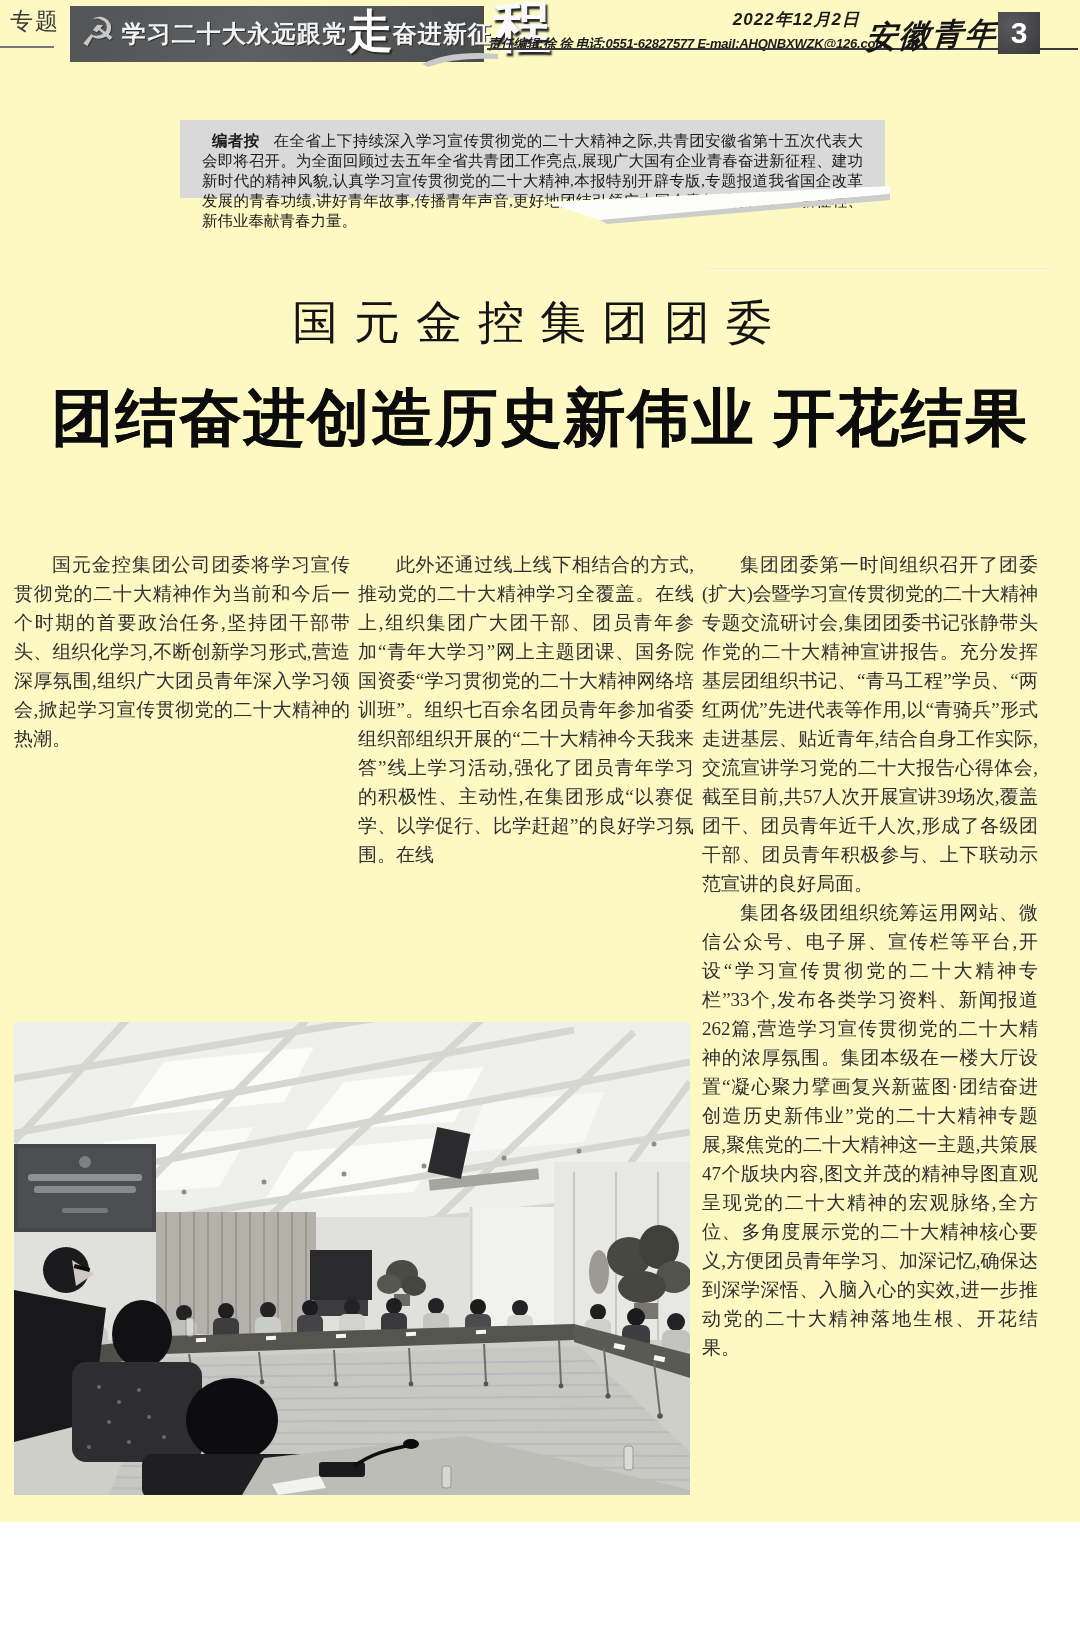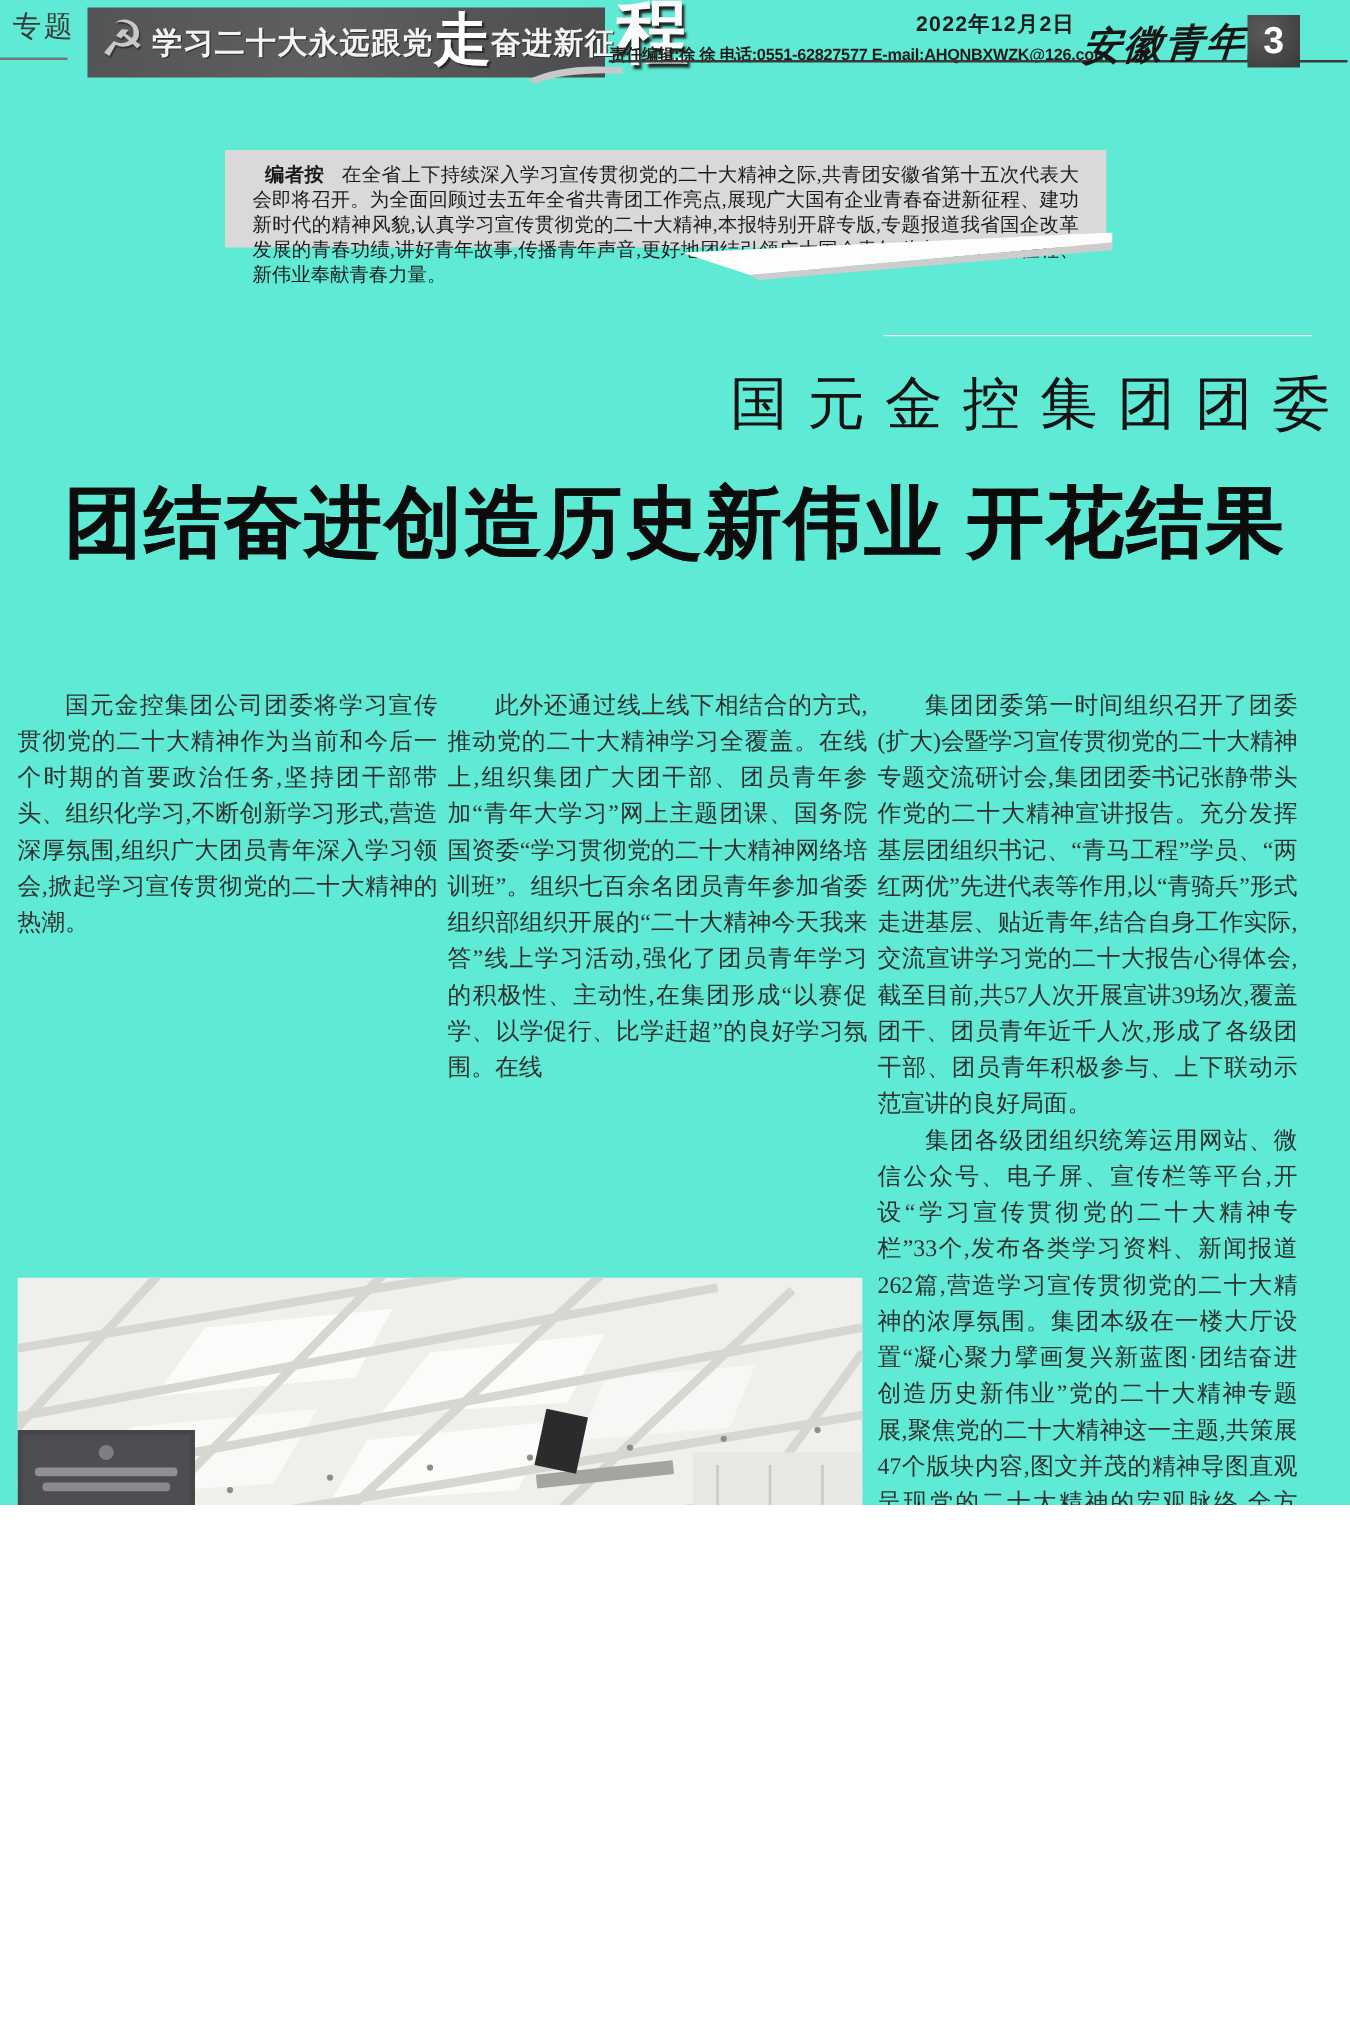--- a/index.html
+++ b/index.html
@@ -1,16 +1,16 @@
 <!DOCTYPE html>
 <html><head>
 <meta charset="utf-8">
 <style>
   html,body{margin:0;padding:0;background:#ffffff;}
-  #page{position:relative;width:1080px;height:1204px;background:#5eead4;overflow:hidden;
+  #page{position:relative;width:1080px;height:1522px;background:#fef9c3;overflow:hidden;
         font-family:"Liberation Serif","DejaVu Serif",serif;color:#2e2e2e;}
   .abs{position:absolute;}
 
   
   .section-label{left:10px;top:6px;font-size:23px;color:#3a3a3a;letter-spacing:2px;}
   .section-rule{left:0;top:46px;width:54px;height:2px;background:#777;}
   .banner{left:70px;top:6px;width:414px;height:56px;
           background:linear-gradient(100deg,#535456 0%,#5e5f61 45%,#4b4c4e 100%);
           display:flex;align-items:center;padding:0 6px 0 10px;box-sizing:border-box;
           font-family:"Liberation Sans","DejaVu Sans",sans-serif;overflow:visible;}
@@ -19,41 +19,41 @@
   .banner .bseg{font-size:24px;font-weight:bold;color:#f3f3f3;letter-spacing:1px;
                 text-shadow:1px 1px 0 #2f2f2f;white-space:nowrap;text-align:center;}
   .banner .bgap{width:10px;}
   .banner .bbig{font-size:46px;font-weight:bold;color:#ffffff;line-height:1;
                 text-shadow:2px 2px 1px #2a2a2a;transform:translateY(-3px);}
   .banner .bbig2{font-size:58px;font-weight:bold;color:#fafafa;line-height:1;
                  text-shadow:2px 3px 2px #222;transform:translateY(-8px);}
   .banner-swoosh{left:420px;top:48px;width:80px;height:20px;}
 
   .head-right{left:488px;top:8px;width:372px;
-              font-family:"Liberation Sans","DejaVu Sans",sans-serif;color:#1c1c1c;}
+              font-family:"Liberation Sans","DejaVu Sans",sans-serif;color:#1c1c1c;font-style:italic;}
   .head-date{text-align:right;font-size:17px;font-weight:bold;letter-spacing:1px;}
   .head-editor{font-size:13px;font-weight:bold;white-space:nowrap;margin-top:4px;letter-spacing:-0.2px;}
   .head-rule{left:487px;top:48px;right:2px;height:2px;background:#3a3a3a;}
   .masthead{left:866px;top:14px;font-size:31px;font-weight:bold;font-style:italic;
             letter-spacing:2px;color:#161616;transform:rotate(-2deg) skewX(-6deg);z-index:2;}
   .page-box{left:998px;top:12px;width:42px;height:42px;z-index:2;
             background:radial-gradient(circle at 30% 30%,#5a5a5c,#39393b);
             color:#ffffff;font-family:"Liberation Sans",sans-serif;font-weight:bold;font-size:30px;
             display:flex;align-items:center;justify-content:center;}
   .hairline{left:707px;top:268px;width:343px;height:1px;background:#ececec;}
 
   
   .note-box{left:180px;top:120px;width:705px;height:78px;background:#d9d9d9;
             box-sizing:border-box;padding:11px 22px 0 22px;z-index:1;}
   .note-text{font-size:15.5px;line-height:20px;text-align:justify;color:#1b1b1b;}
   .note-text .note-label{font-weight:bold;margin-right:14px;margin-left:10px;}
   .note-swoosh{left:545px;top:186px;width:345px;height:42px;z-index:1;}
 
   
-  .kicker{left:0;top:292px;width:1080px;text-align:right;font-size:46px;color:#141414;
+  .kicker{left:0;top:292px;width:1080px;text-align:center;font-size:46px;color:#141414;
           letter-spacing:16px;}
   .headline{left:0;top:376px;width:1080px;text-align:center;font-size:62px;color:#0c0c0c;
             font-weight:900;letter-spacing:2px;text-shadow:0.6px 0 #0c0c0c;}
 
   
   .col{width:336px;top:506px;font-size:19px;line-height:29px;text-align:justify;color:#303030;margin-top:44px;}
   .col p{margin:0;text-indent:2em;}
   .col p.cont{text-indent:0;}
   .col1{left:14px;}
   .col2{left:358px;}

